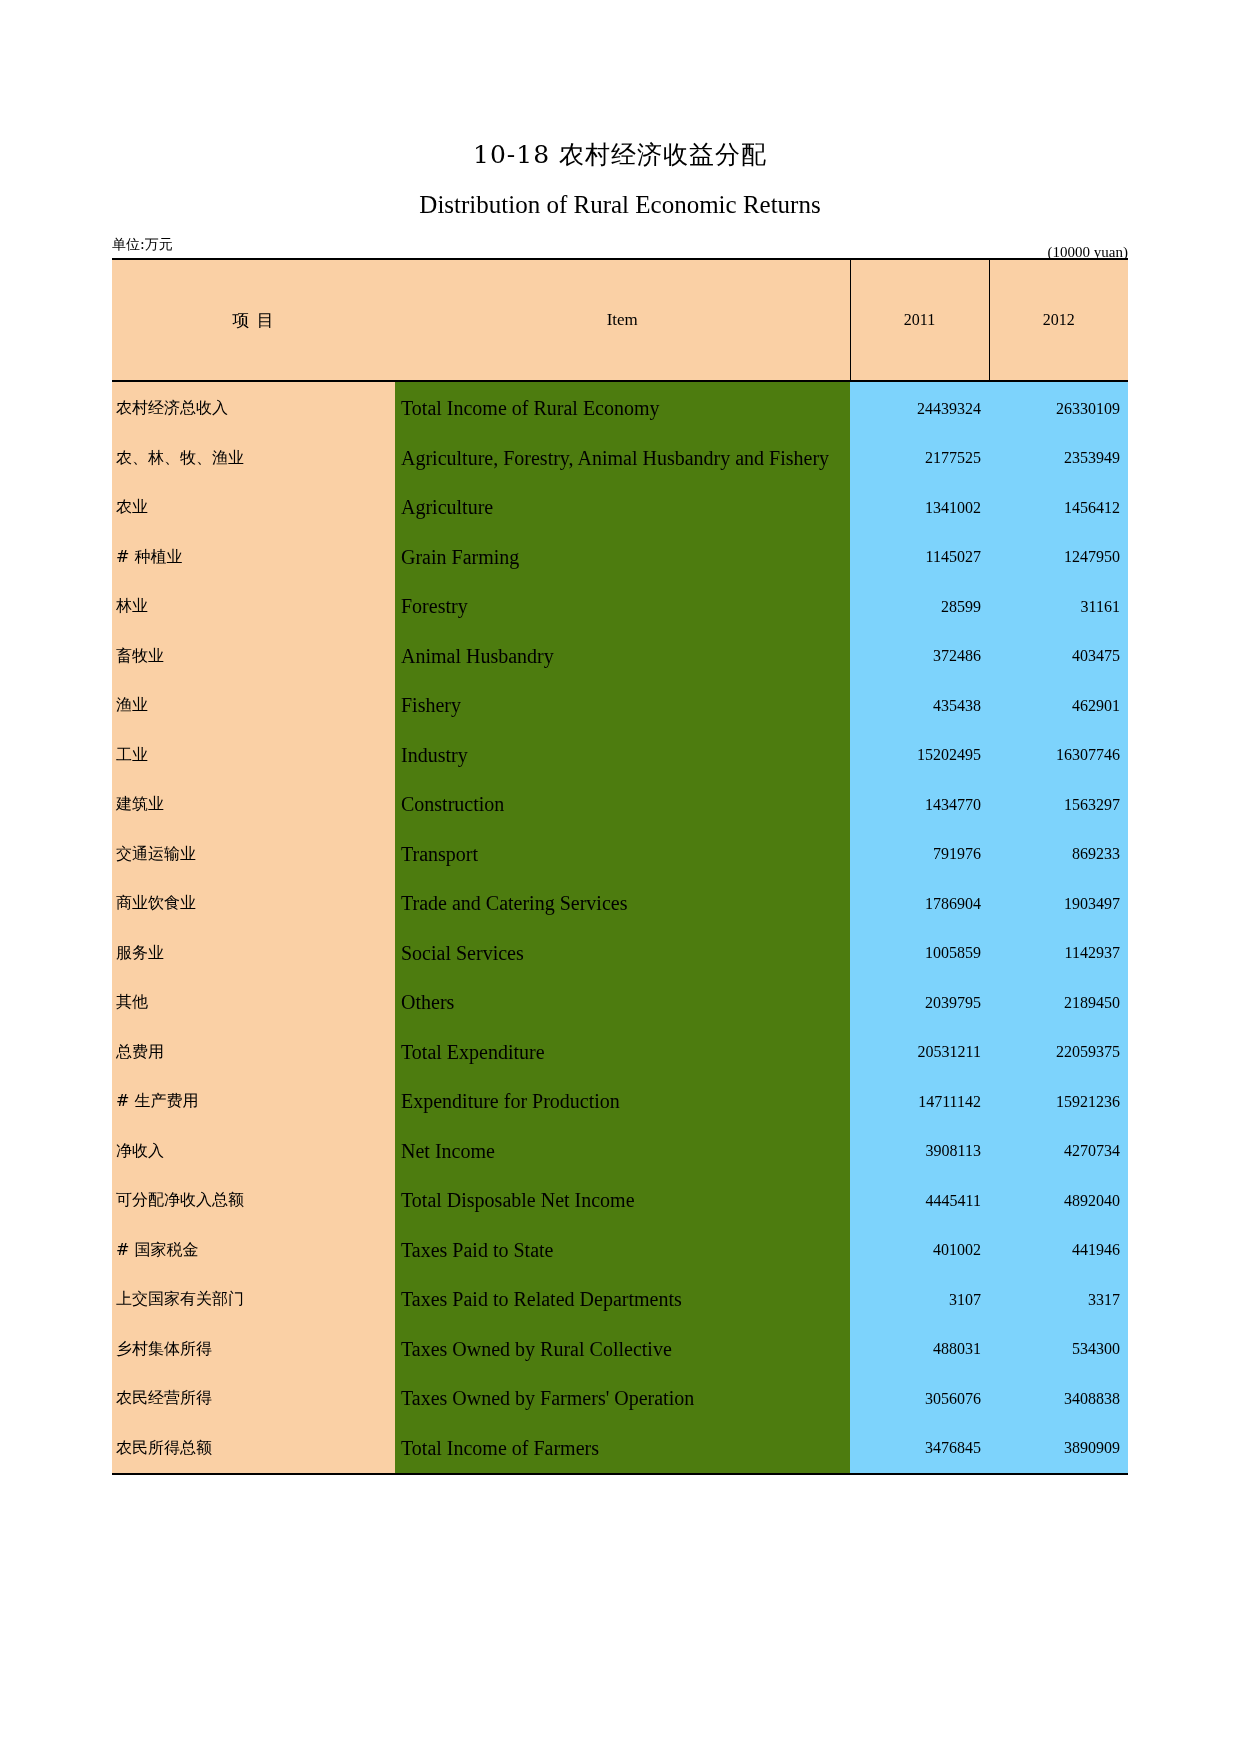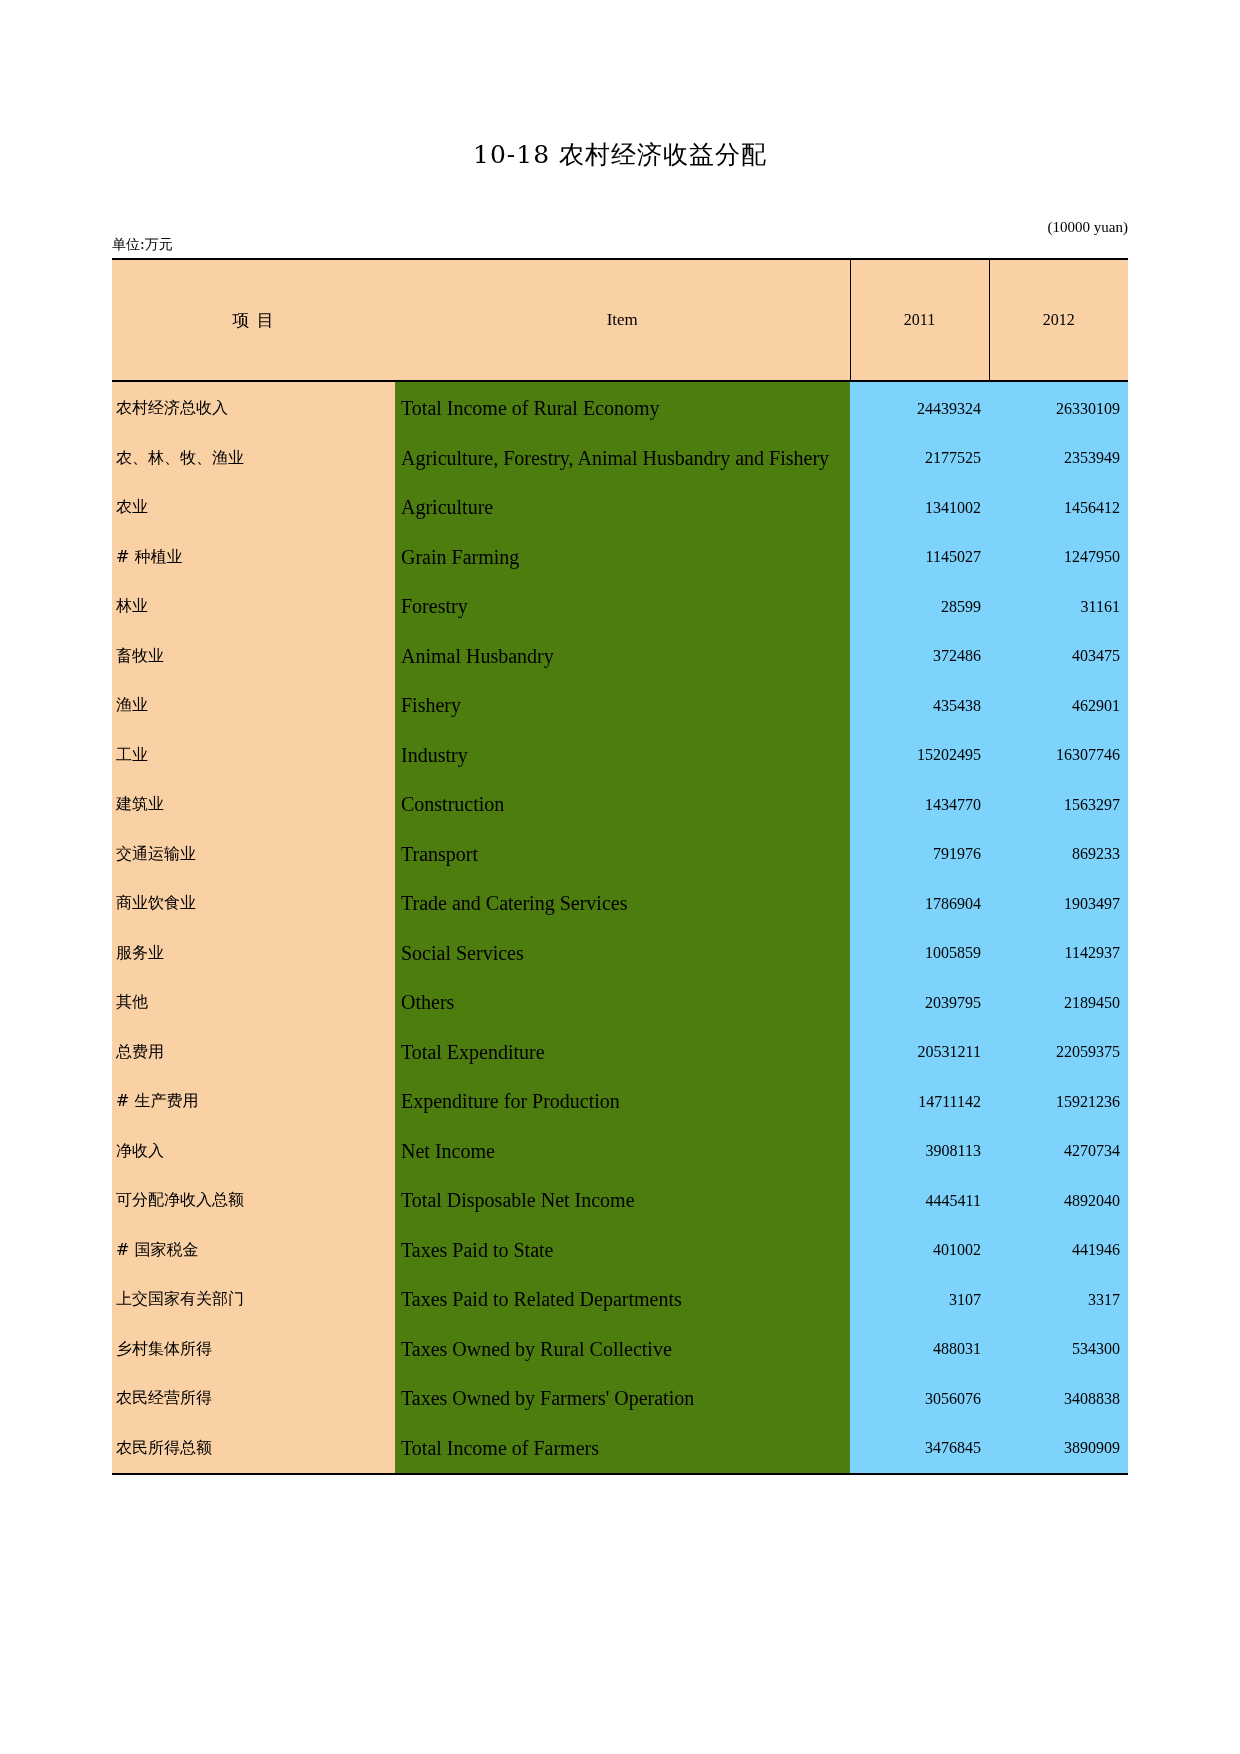--- a/index.html
+++ b/index.html
@@ -38,21 +38,21 @@
     font-size: 25px;
   }
   .unit-left {
     position: absolute;
     left: 112px; top: 236px;
     font-family: "DejaVu Serif", serif;
     font-size: 14px;
   }
   .unit-right {
     position: absolute;
-    right: 112px; top: 219px;
+    right: 112px; top: 244px;
     font-family: "Liberation Serif", serif;
     font-size: 15px;
   }
   table.main {
     position: absolute;
     left: 112px;
     top: 258px;
     width: 1016px;
     border-collapse: collapse;
     table-layout: fixed;
@@ -126,20 +126,21 @@
   .e1 { padding-left: 22px; }
   .e2 { padding-left: 36px; }
   .e3 { padding-left: 52px; }
 </style>
 </head>
 <body>
 
 <div class="page">
 
   <div class="title-cn">10-18  农村经济收益分配</div>
+  <div class="title-en">Distribution of Rural Economic Returns</div>
   <div class="unit-left">单位:万元</div>
   <div class="unit-right">(10000 yuan)</div>
 
   <table class="main">
     <colgroup>
       <col class="c-cn">
         <col class="c-en">
         <col class="c-y1">
         <col class="c-y2">
     </colgroup>

